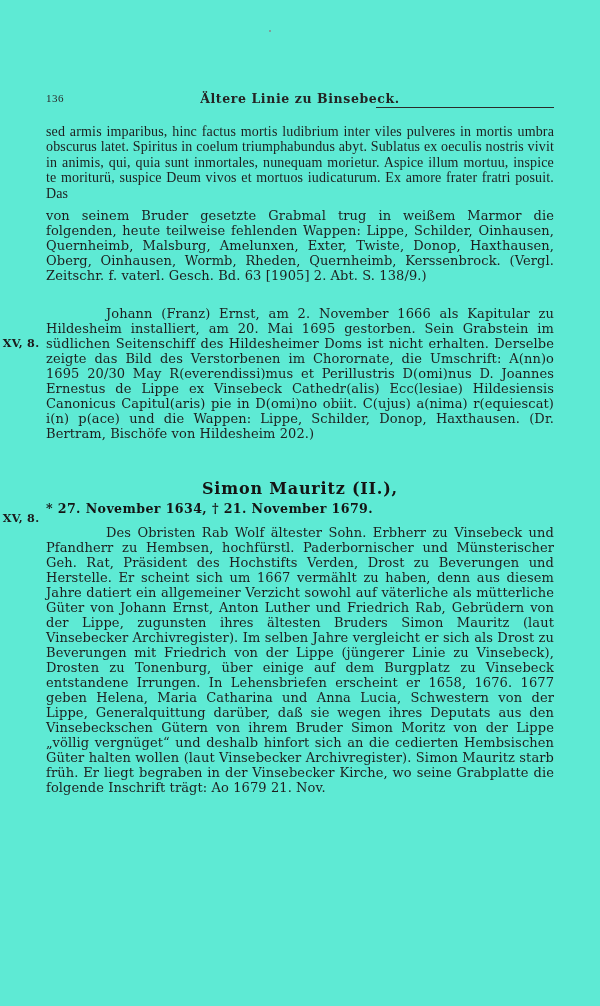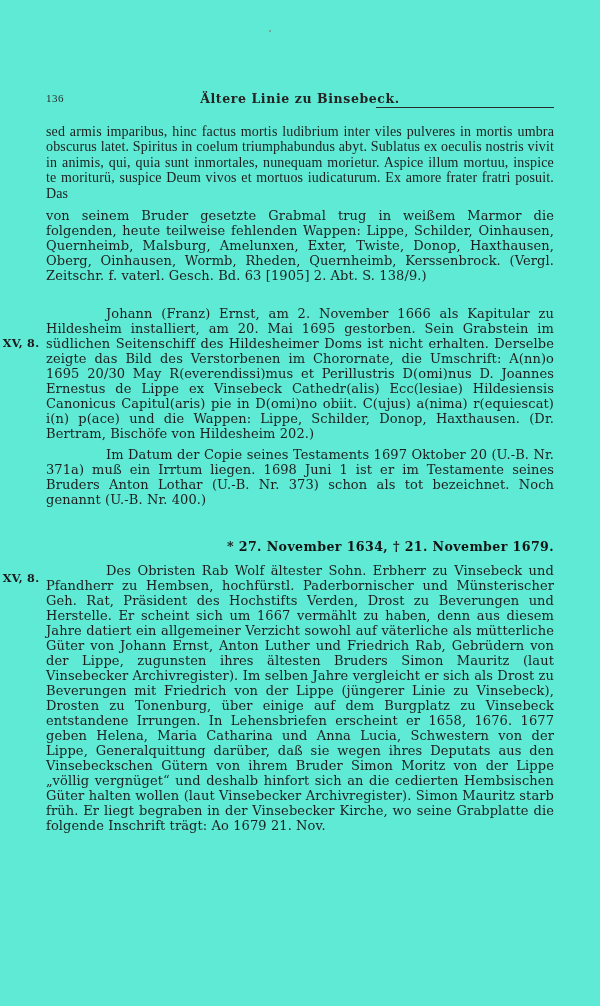--- a/index.html
+++ b/index.html
@@ -117,21 +117,21 @@
     text-align: center;
     font-family: "DejaVu Serif", serif;
     font-size: 16px;
     font-weight: 700;
     letter-spacing: 0.8px;
     margin-top: 2px;
     margin-bottom: 3px;
     color: #141414;
   }
   .hdr-dates {
-    text-align: right;
+    text-align: left;
     font-family: "DejaVu Serif", serif;
     font-size: 12.6px;
     font-weight: 700;
     letter-spacing: 0.4px;
     margin-bottom: 9px;
     color: #141414;
   }
   .spacer-lg { height: 22px; }
   .spacer-sm { height: 6px; }
   .dot-tl {
@@ -166,25 +166,25 @@
       <p class="frak">von seinem Bruder gesetzte Grabmal trug in weißem Marmor die folgenden, heute teilweise fehlenden Wappen: Lippe, Schilder, Oinhausen, Quernheimb, Malsburg, Amelunxen, Exter, Twiste, Donop, Haxthausen, Oberg, Oinhausen, Wormb, Rheden, Quernheimb, Kerssenbrock. (Vergl. Zeitschr. f. vaterl. Gesch. Bd. 63 [1905] 2. Abt. S. 138/9.)</p>
     </div>
 
 
     <div class="spacer-sm"></div>
 
     <div class="section">
       <div class="marginno">XV, 8.</div>
       <p class="frak indent-big"><span class="bold">Johann (Franz) Ernst,</span><span> am 2. November 1666 als Kapitular zu Hildesheim installiert, am 20. Mai 1695 gestorben. Sein Grabstein im südlichen Seitenschiff des Hildesheimer Doms ist nicht erhalten. Derselbe zeigte das Bild des Verstorbenen im Chorornate, die Umschrift: A(nn)o 1695 20/30 May R(everendissi)mus et Perillustris D(omi)nus D. Joannes Ernestus de Lippe ex Vinsebeck Cathedr(alis) Ecc(lesiae) Hildesiensis Canonicus Capitul(aris) pie in D(omi)no obiit. C(ujus) a(nima) r(equiescat) i(n) p(ace) und die Wappen: Lippe, Schilder, Donop, Haxthausen. (Dr. Bertram, Bischöfe von Hildesheim 202.)</span></p>
       <div class="spacer-sm"></div>
-      <p class="frak indent-big">Im Datum der Copie seines Testaments 1697 Oktober 20 (U.-B. Nr. 371a) muß ein Irrtum liegen. 1698 Juni 1 ist er im Testamente seines Bruders Anton Lothar (U.-B. Nr. 373) schon als tot bezeichnet. Noch genannt (U.-B. Nr. 400.)</p>
     </div>
 
     <div class="spacer-lg"></div>
 
     <div class="section">
       <div class="marginno m2">XV, 8.</div>
+      <div class="hdr-name">Simon Mauritz (II.),</div>
       <div class="hdr-dates">* 27. November 1634, † 21. November 1679.</div>
       <p class="frak indent-big">Des Obristen Rab Wolf ältester Sohn. Erbherr zu Vinsebeck und Pfandherr zu Hembsen, hochfürstl. Paderbornischer und Münsterischer Geh. Rat, Präsident des Hochstifts Verden, Drost zu Beverungen und Herstelle. Er scheint sich um 1667 vermählt zu haben, denn aus diesem Jahre datiert ein allgemeiner Verzicht sowohl auf väterliche als mütterliche Güter von Johann Ernst, Anton Luther und Friedrich Rab, Gebrüdern von der Lippe, zugunsten ihres ältesten Bruders Simon Mauritz (laut Vinsebecker Archivregister). Im selben Jahre vergleicht er sich als Drost zu Beverungen mit Friedrich von der Lippe (jüngerer Linie zu Vinsebeck), Drosten zu Tonenburg, über einige auf dem Burgplatz zu Vinsebeck entstandene Irrungen. In Lehensbriefen erscheint er 1658, 1676. 1677 geben Helena, Maria Catharina und Anna Lucia, Schwestern von der Lippe, Generalquittung darüber, daß sie wegen ihres Deputats aus den Vinsebeckschen Gütern von ihrem Bruder Simon Moritz von der Lippe „völlig vergnüget“ und deshalb hinfort sich an die cedierten Hembsischen Güter halten wollen (laut Vinsebecker Archivregister). Simon Mauritz starb früh. Er liegt begraben in der Vinsebecker Kirche, wo seine Grabplatte die folgende Inschrift trägt: Ao 1679 21. Nov.</p>
     </div>
 
   </div>
 </div>
 
 </body></html>

